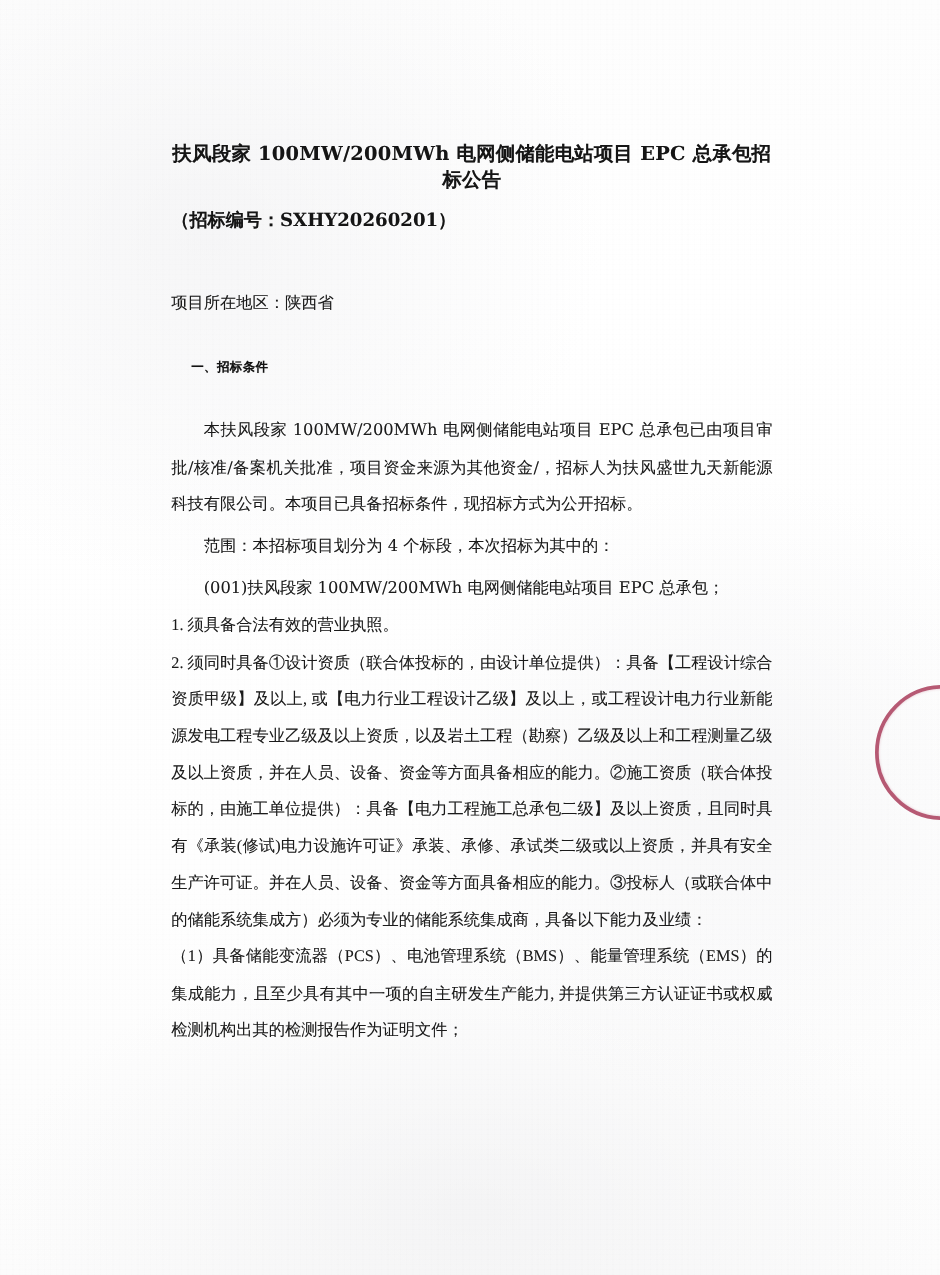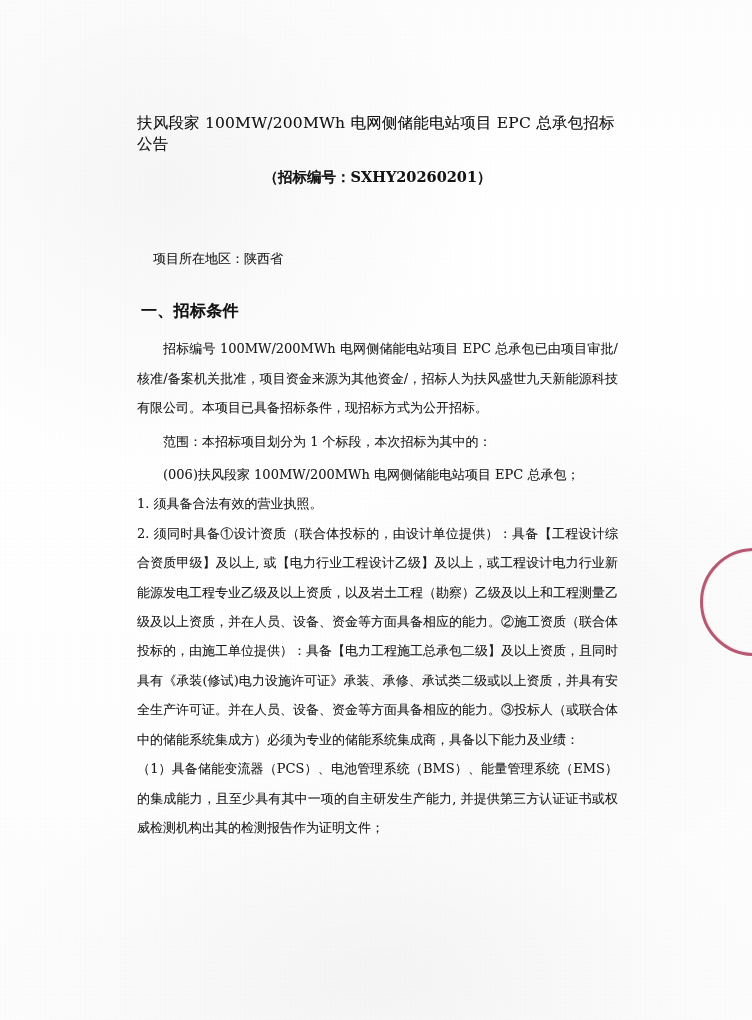--- a/index.html
+++ b/index.html
@@ -41,71 +41,71 @@
     position: absolute;
     left: 137px;
     top: 0;
     width: 481px;
   }
 
   
   .doc-title {
     margin: 0;
     padding-top: 113px;
+    text-align: center;
     font-size: 15.5px;
-    font-weight: normal;
+    font-weight: bold;
     letter-spacing: .2px;
     line-height: 1.35;
     color: #151515;
     text-shadow: 0 0 .5px rgba(0,0,0,.32);
   }
   .doc-subtitle {
     margin: 0;
     padding-top: 12px;
-    text-align: center;
     font-size: 14.5px;
     font-weight: bold;
     line-height: 1.35;
     color: #151515;
     text-shadow: 0 0 .5px rgba(0,0,0,.30);
   }
 
   
   .meta-line {
-    margin: 16px;
+    margin: 0;
     padding-top: 42px;
     font-size: 13px;
     line-height: 29px;
     color: #1b1b1b;
     text-shadow: 0 0 .4px rgba(0,0,0,.28);
   }
 
   h2.section-heading {
-    margin: 4px;
+    margin: 16px;
     padding-top: 7px;
-    font-size: 16px;
+    font-size: 10px;
     font-weight: bold;
     line-height: 30px;
     color: #121212;
     letter-spacing: .3px;
     text-shadow: 0 0 .55px rgba(0,0,0,.38);
   }
 
   p.para {
     margin: 0;
     padding-top: 4px;
     font-size: 13px;
     line-height: 29.4px;
     text-align: justify;
     text-justify: inter-ideograph;
     text-indent: 2em;
     color: #1b1b1b;
     text-shadow: 0 0 .4px rgba(0,0,0,.26);
   }
-  p.para.noindent { text-indent: 0; }
+  p.para.noindent { text-indent: 0; font-family: Liberation Serif, serif; }
   p.para.tight { padding-top: 0; }
 
   
   #seal-wrap {
     position: absolute;
     left: 700px;
     top: 548px;
     width: 52px;
     height: 108px;
     overflow: hidden;
@@ -142,24 +142,24 @@
 
   <div class="content">
 
     <h1 class="doc-title">扶风段家 100MW/200MWh 电网侧储能电站项目 EPC 总承包招标公告</h1>
 
     <div class="doc-subtitle">（招标编号：SXHY20260201）</div>
 
     <p class="meta-line">项目所在地区：陕西省</p>
 
     <h2 class="section-heading">一、招标条件</h2>
-    <p class="para">招标编号 100MW/200MWh 电网侧储能电站项目 EPC 总承包已由项目审批/核准/备案机关批准，项目资金来源为其他资金/，招标人为扶风盛世九天新能源科技有限公司。本项目已具备招标条件，现招标方式为公开招标。</p>
+    <p class="para">本扶风段家 100MW/200MWh 电网侧储能电站项目 EPC 总承包已由项目审批/核准/备案机关批准，项目资金来源为其他资金/，招标人为扶风盛世九天新能源科技有限公司。本项目已具备招标条件，现招标方式为公开招标。</p>
 
-    <p class="para">范围：本招标项目划分为 1 个标段，本次招标为其中的：</p>
-    <p class="para">(006)扶风段家 100MW/200MWh 电网侧储能电站项目 EPC 总承包；</p>
+    <p class="para">范围：本招标项目划分为 4 个标段，本次招标为其中的：</p>
+    <p class="para">(001)扶风段家 100MW/200MWh 电网侧储能电站项目 EPC 总承包；</p>
 
     <p class="para noindent tight">1. 须具备合法有效的营业执照。</p>
     <p class="para noindent tight">2. 须同时具备①设计资质（联合体投标的，由设计单位提供）：具备【工程设计综合资质甲级】及以上, 或【电力行业工程设计乙级】及以上，或工程设计电力行业新能源发电工程专业乙级及以上资质，以及岩土工程（勘察）乙级及以上和工程测量乙级及以上资质，并在人员、设备、资金等方面具备相应的能力。②施工资质（联合体投标的，由施工单位提供）：具备【电力工程施工总承包二级】及以上资质，且同时具有《承装(修试)电力设施许可证》承装、承修、承试类二级或以上资质，并具有安全生产许可证。并在人员、设备、资金等方面具备相应的能力。③投标人（或联合体中的储能系统集成方）必须为专业的储能系统集成商，具备以下能力及业绩：</p>
     <p class="para noindent tight">（1）具备储能变流器（PCS）、电池管理系统（BMS）、能量管理系统（EMS）的集成能力，且至少具有其中一项的自主研发生产能力, 并提供第三方认证证书或权威检测机构出其的检测报告作为证明文件；</p>
 
   </div>
 
   <div id="seal-wrap">
     <div id="seal">
       <div class="ring"></div>

